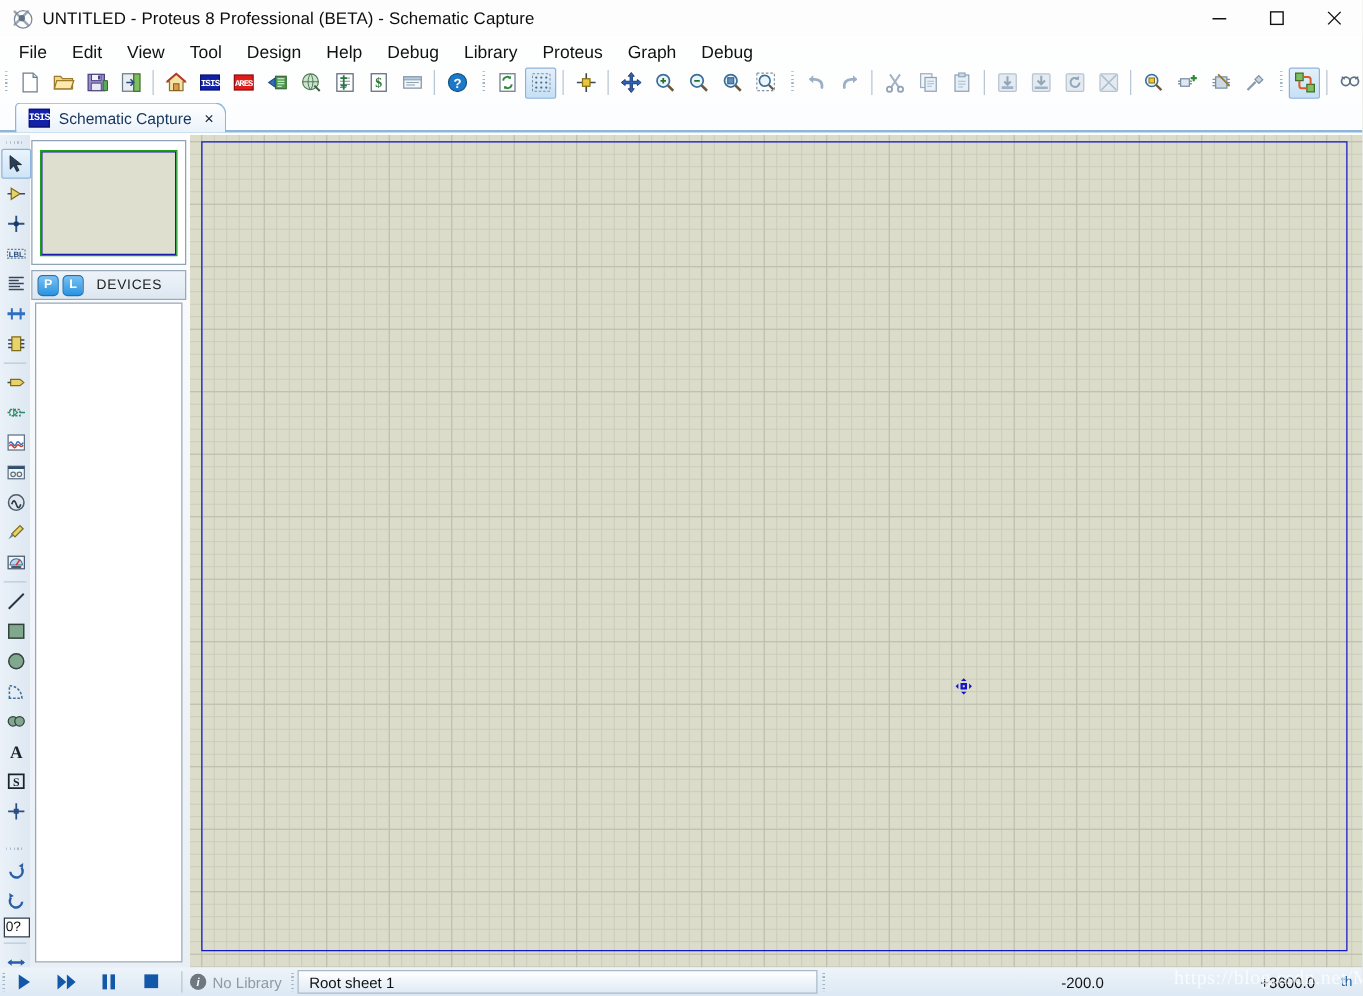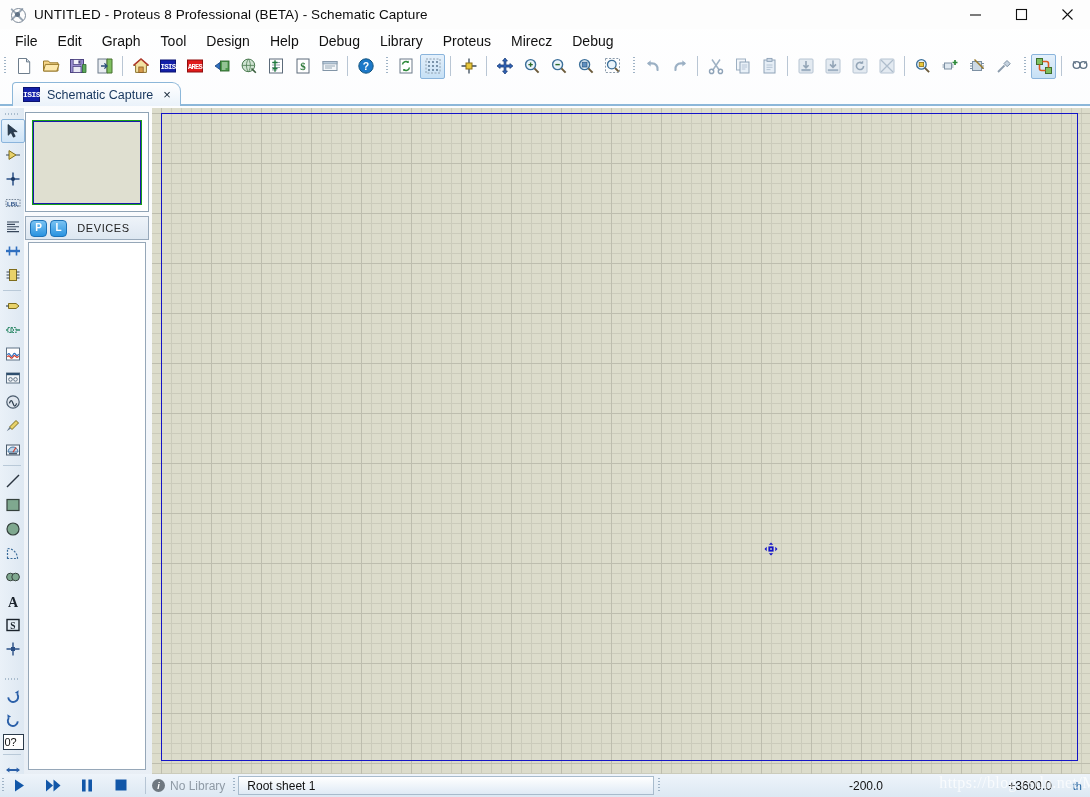--- a/index.html
+++ b/index.html
@@ -162,28 +162,28 @@
             <line x1="1.5" y1="1.5" x2="11.5" y2="11.5" stroke="#111" stroke-width="1.1"></line>
             <line x1="11.5" y1="1.5" x2="1.5" y2="11.5" stroke="#111" stroke-width="1.1"></line>
           </svg>
       </div>
     </div>
   </div>
 
   <div class="menubar">
     <div class="menuitem">File</div>
     <div class="menuitem">Edit</div>
-    <div class="menuitem">Graph</div>
+    <div class="menuitem">View</div>
     <div class="menuitem">Tool</div>
     <div class="menuitem">Design</div>
     <div class="menuitem">Help</div>
     <div class="menuitem">Debug</div>
     <div class="menuitem">Library</div>
     <div class="menuitem">Proteus</div>
-    <div class="menuitem">Mirecz</div>
+    <div class="menuitem">Graph</div>
     <div class="menuitem">Debug</div>
   </div>
 
   <div class="toolbar">
     <div class="grip"></div>
 
     <div class="tbtn">
       <svg width="18" height="18" viewBox="0 0 18 18">
           <path d="M3.5 1.5h8l3.2 3.2V16.5h-11.2z" fill="#fff" stroke="#6d7d8c" stroke-width="1"></path>
           <path d="M11.5 1.5v3.4h3.2" fill="#dbe4ec" stroke="#6d7d8c" stroke-width="1"></path>

